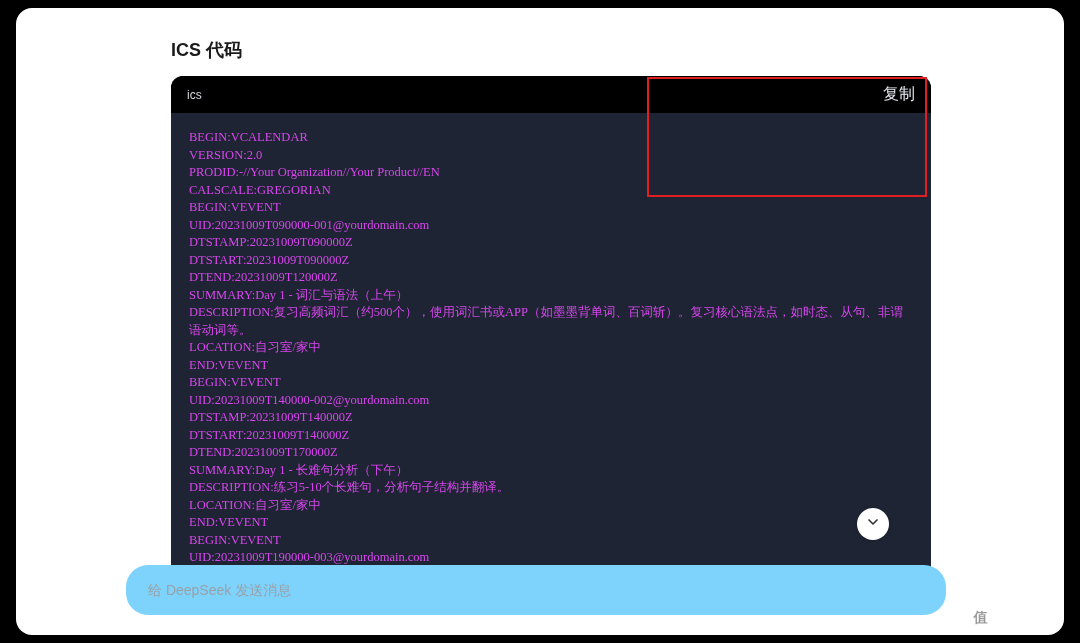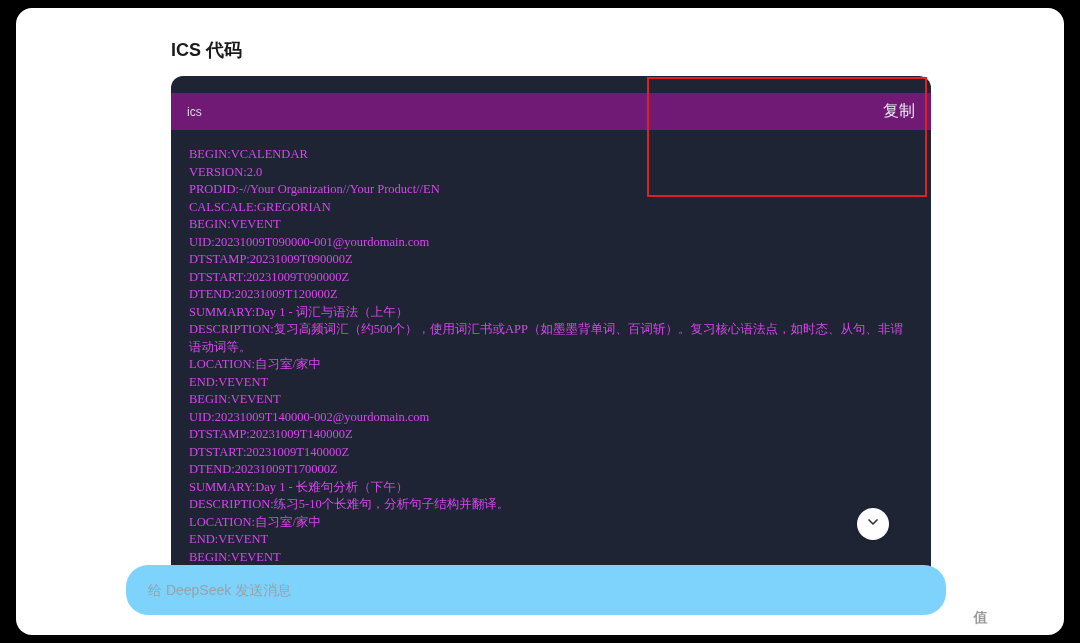--- a/index.html
+++ b/index.html
@@ -34,24 +34,23 @@
       width: 760px;
       border-radius: 12px;
       overflow: hidden;
       background: #1e2433;
     }
     .code-header {
       display: flex;
       justify-content: space-between;
       align-items: center;
       padding: 8px 16px;
-      background: #701a75;
+      background: #000000;
       font-size: 12px;
       color: #d8dae0;
-      margin-top: 17px;
     }
     .code-lang { color: #d8dae0; }
     .copy-btn {
       border: none;
       background: transparent;
       color: #e8eaf0;
       font-size: 16px;
       cursor: pointer;
       font-family: inherit;
     }

